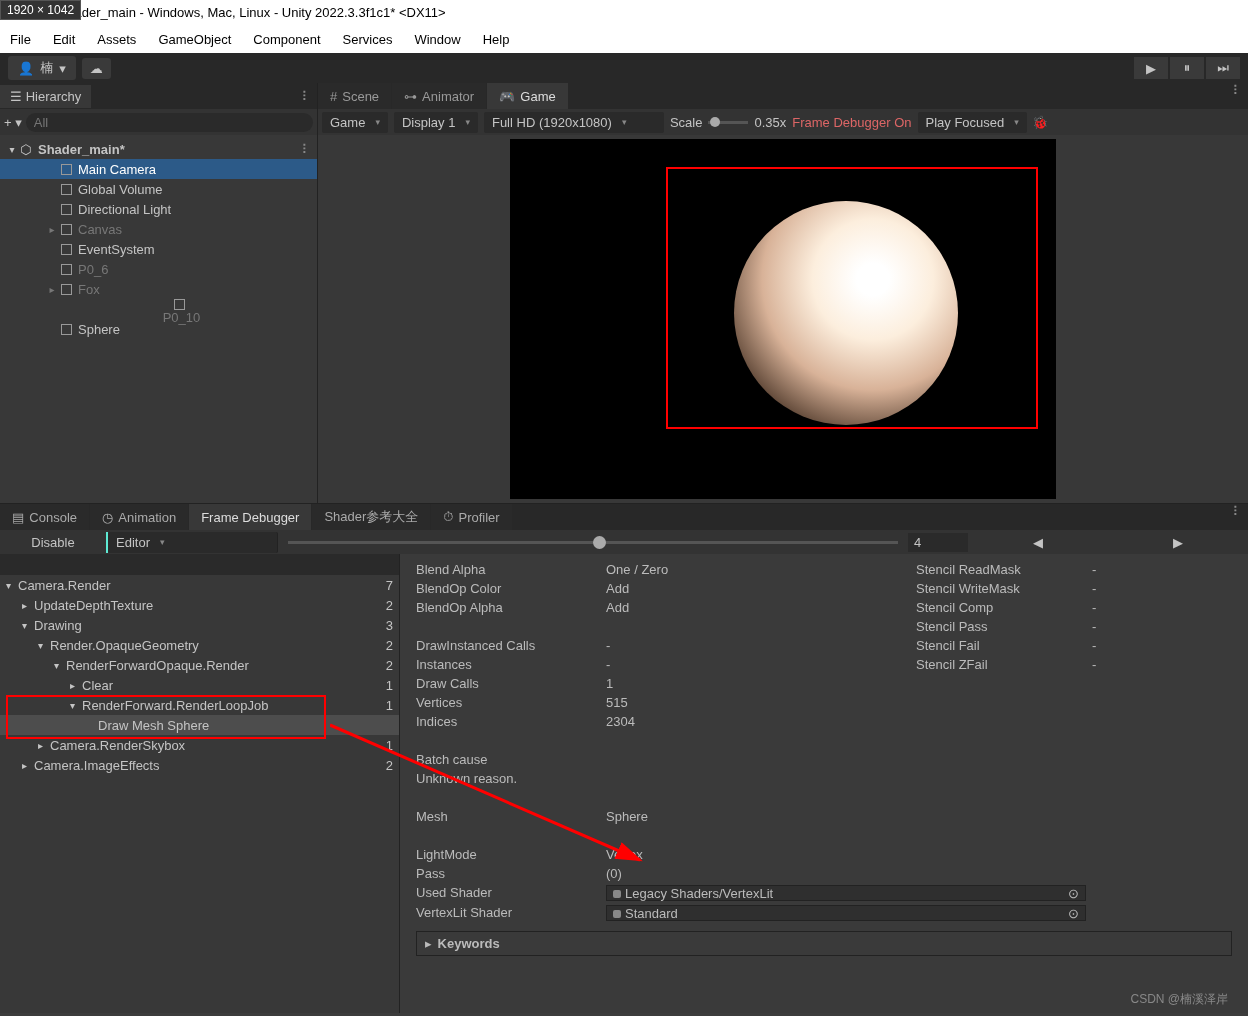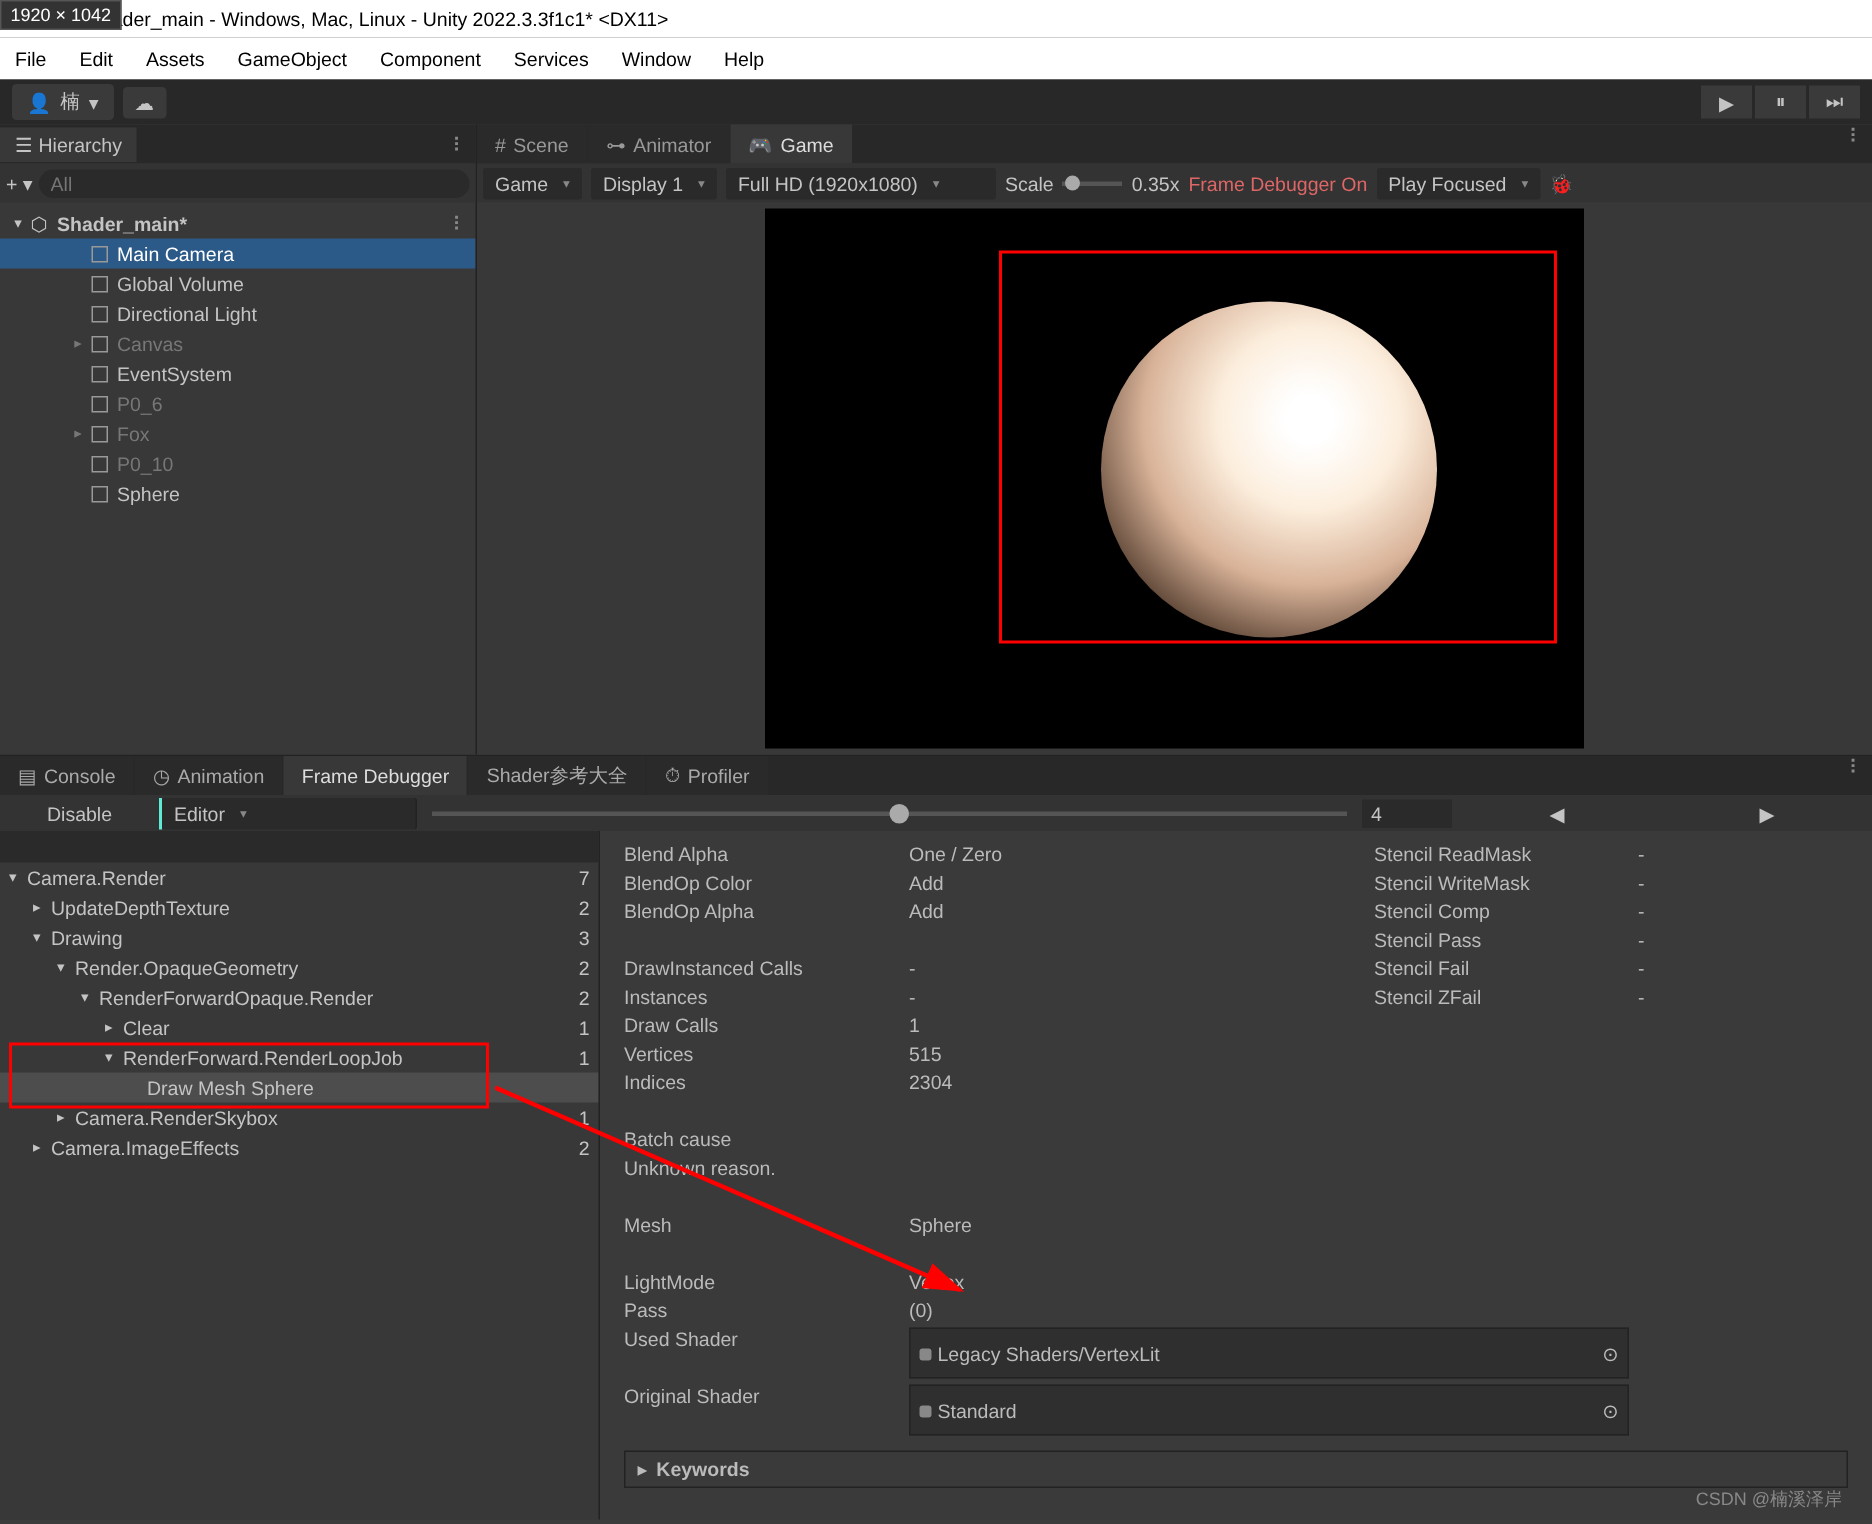--- a/index.html
+++ b/index.html
@@ -59,21 +59,21 @@
 .bcontent { flex:1; display:flex; }
 .callstack { width:400px; background:#383838; border-right:1px solid #222; overflow:auto; position:relative; }
 .csearch { width:100%; background:#2a2a2a; border:none; padding:3px 6px; color:#888; }
 .csrow { display:flex; align-items:center; height:20px; padding:0 6px; justify-content:space-between; }
 .csrow .lbl { display:flex; align-items:center; }
 .csrow .ar { width:12px; font-size:10px; display:inline-block; }
 .csrow.sel { background:#4d4d4d; }
 .hl-box { position:absolute; border:2px solid red; pointer-events:none; }
 
 .details { flex:1; background:#3a3a3a; padding:8px 16px; font-family:Consolas,monospace; font-size:13px; color:#bbb; overflow:auto; position:relative; }
-.drow { display:flex; height:34px; }
+.drow { display:flex; height:16px; }
 .dlabel { width:190px; }
 .drow2 { display:flex; height:19px; }
 .drow2 .c1 { width:190px; }
 .drow2 .c2 { width:310px; }
 .drow2 .c3 { width:176px; }
 .drow2 .c4 { width:20px; }
 .shaderfield { background:#2f2f2f; border:1px solid #222; padding:2px 6px; width:480px; display:flex; align-items:center; justify-content:space-between; }
 .dot { width:8px; height:8px; background:#888; border-radius:2px; margin-right:4px; display:inline-block; }
 .kw { margin-top:10px; padding:4px 8px; border:1px solid #222; display:flex; align-items:center; gap:6px; }
 
@@ -180,21 +180,21 @@
           </span>
           <span>P0_6</span>
         </div>
         <div class="tnode dim" style="padding-left: 46px;">
           <span class="arrow">▸</span>
           <span class="icon">
             <span class="cube"></span>
           </span>
           <span>Fox</span>
         </div>
-        <div class="tnode dim" style="padding-left: 46px;">
+        <div class="tnode dim" style="padding-left: 46px; flex-direction: column;">
           <span class="arrow"></span>
           <span class="icon">
             <span class="cube"></span>
           </span>
           <span>P0_10</span>
         </div>
         <div class="tnode" style="padding-left: 46px;">
           <span class="arrow"></span>
           <span class="icon">
             <span class="cube"></span>
@@ -430,21 +430,21 @@
             <span class="c4"></span>
           </div>
           <div class="drow">
             <span class="dlabel">Used Shader</span>
             <span class="shaderfield">
               <span><span class="dot"></span>Legacy Shaders/VertexLit</span>
               <span>⊙</span>
             </span>
           </div>
           <div class="drow" style="margin-top: 4px;">
-            <span class="dlabel">Original Shader</span>
+            <span class="dlabel">VertexLit Shader</span>
             <span class="shaderfield">
               <span><span class="dot"></span>Standard</span>
               <span>⊙</span>
             </span>
           </div>
           <div class="kw">
             <span>▸</span>
             <b>Keywords</b>
           </div>
         </div>

